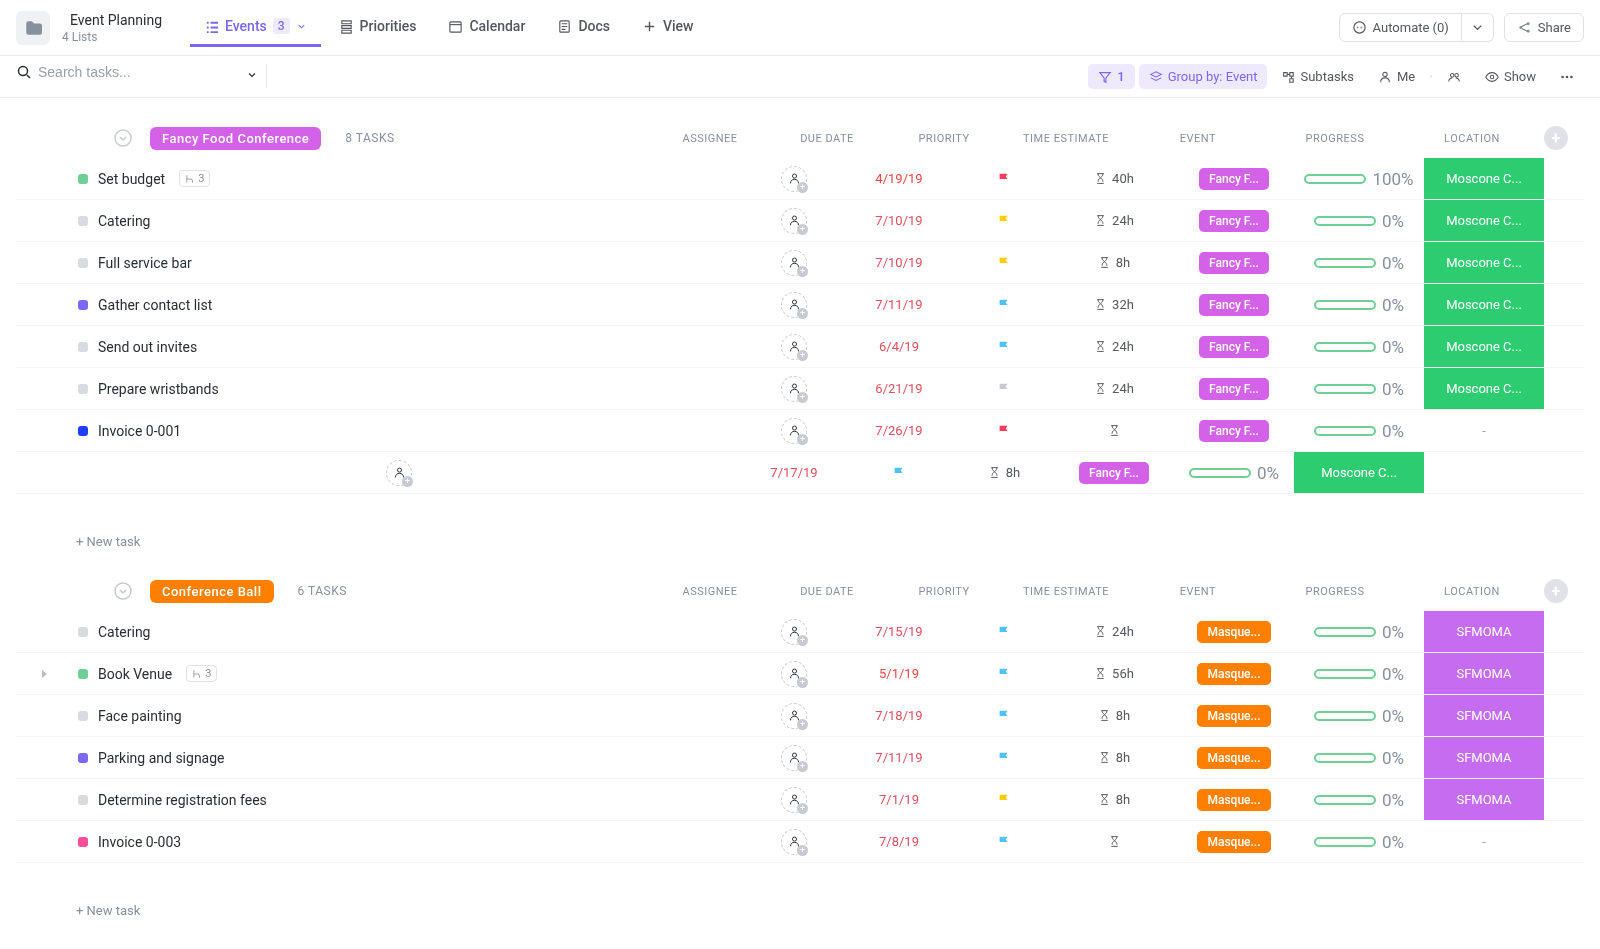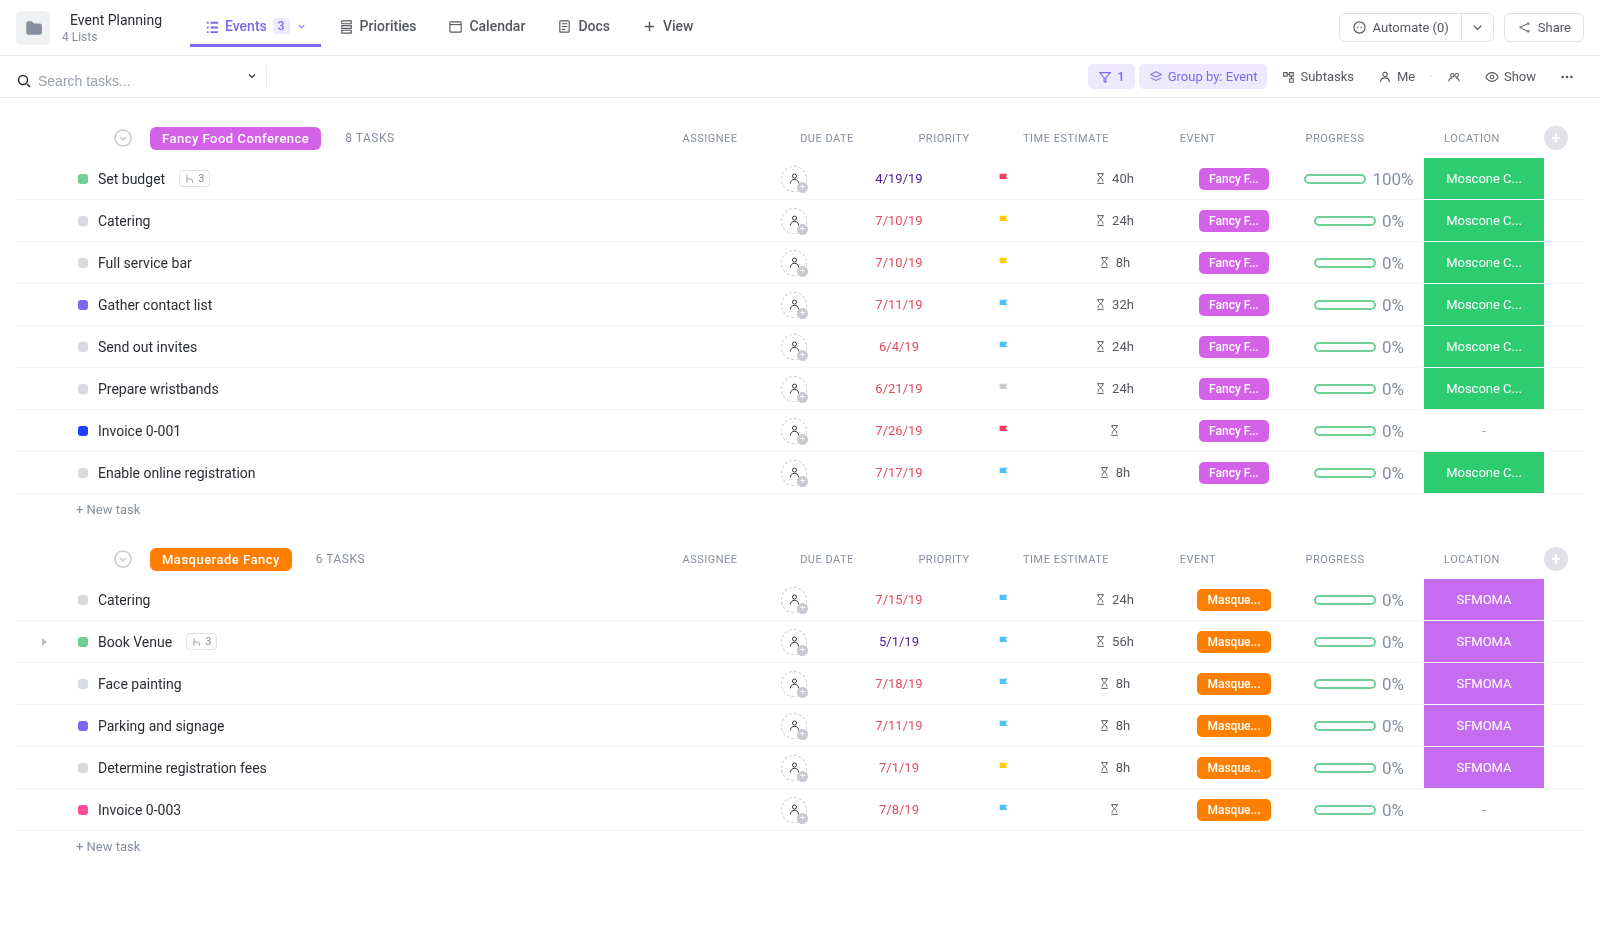--- a/index.html
+++ b/index.html
@@ -15,21 +15,21 @@
   .view-tab.active { color:#7b68ee; border-bottom-color:#7b68ee;text-align:right; }
   .view-tab .badge { background:#eee9fd; color:#7b68ee; font-size:12px; padding:1px 5px; border-radius:3px; }
   .view-tab svg { width:15px; height:15px; fill:currentColor; }
   .flex-spacer { flex:1; }
   .top-right { display:flex; align-items:center; gap:10px; }
   .btn-outline { display:flex; align-items:center; gap:6px; border:1px solid #e0e2e7; border-radius:6px; padding:6px 12px; font-size:13px; color:#54575d; cursor:pointer; background:#fff; }
   .btn-outline.split { border-radius:6px 0 0 6px; }
   .btn-outline.caret { border-radius:0 6px 6px 0; border-left:none; padding:6px 8px; }
   .btn-outline svg{ width:15px; height:15px; fill:#87909e; }
 
-  .toolbar { display:flex; align-items:flex-end; padding: 8px 16px; border-bottom:1px solid #e9ebf0; gap:10px; }
+  .toolbar { display:flex; align-items:flex-start; padding: 8px 16px; border-bottom:1px solid #e9ebf0; gap:10px; }
   .search-wrap { display:flex; align-items:center; gap:6px; }
   .search-wrap input { border:none; outline:none; font-size:14px; width:180px; color:#54575d; }
   .search-wrap input::placeholder { color:#9aa0ac; }
   .search-wrap svg { width:16px; height:16px; fill:#87909e; }
   .mini-caret { padding: 4px 8px; border-right:1px solid #e9ebf0; margin-left:10px; }
   .mini-caret svg{ width:12px;height:12px; fill:#9aa0ac; }
 
   .tool-group { display:flex; align-items:center; gap:4px; }
   .chip { display:flex; align-items:center; gap:5px; font-size:13px; padding:5px 10px; border-radius:5px; cursor:pointer; color:#54575d; }
   .chip svg{ width:14px; height:14px; fill:currentColor; }
@@ -57,40 +57,40 @@
   .task-name { color:#2a2e34; }
   .subtask-badge { display:flex; align-items:center; gap:3px; border:1px solid #e0e2e7; border-radius:4px; padding:1px 5px; font-size:11px; color:#87909e; margin-left:4px; }
   .subtask-badge svg{width:10px;height:10px;fill:#87909e;}
 
   .assignee { width:26px; height:26px; border-radius:50%; border:1px dashed #c7cad1; display:flex; align-items:center; justify-content:center; position:relative; }
   .assignee svg{ width:13px;height:13px;fill:#c7cad1; }
   .assignee .plus-badge{ position:absolute; bottom:-2px; right:-2px; width:11px;height:11px;border-radius:50%; background:#c7cad1; color:#fff; font-size:9px; display:flex;align-items:center;justify-content:center;}
 
   .due { font-size:13px; }
   .due.red { color:#e04f5f; }
-  .due.normal { color:#4c1d95; }
+  .due.normal { color:#ef4444; }
 
   .flag { width:14px; height:14px; }
   .flag.red svg{fill:#fd3a57;} .flag.yellow svg{fill:#ffcc00;} .flag.blue svg{fill:#4fc3f7;} .flag.grey svg{fill:#c7cad1;}
 
   .time-est { display:flex; align-items:center; gap:5px; font-size:13px; color:#54575d; }
   .time-est svg{width:13px;height:13px;fill:#c7cad1;}
   .time-est.empty svg{fill:#e0e2e7;}
 
   .event-tag { padding:4px 10px; border-radius:5px; color:#fff; font-size:12px; font-weight:500; white-space:nowrap; overflow:hidden; text-overflow:ellipsis; max-width:80px; }
 
   .progress-cell { display:flex; align-items:center; gap:6px; }
   .progress-bar { width:62px; height:10px; border:2px solid #6fcf97; border-radius:999px; overflow:hidden; box-sizing:border-box; }
   .progress-fill { height:100%; background:#6fcf97; }
   .progress-pct { font-size:17px; color:#87909e; }
 
   .location-cell { height:100%; display:flex; align-items:center; justify-content:center; color:#fff; font-size:13px; padding:0 8px; white-space:nowrap; overflow:hidden; text-overflow:ellipsis; }
   .location-cell.empty { color:#9aa0ac; background:#fff !important; }
 
-  .new-task { padding: 8px 0 0 60px; font-size:13px; color:#87909e; cursor:pointer; }
+  .new-task { padding: 8px 0 0 60px; font-size:13px; color:#87909e; cursor:pointer;margin-top:32px; }
 
   .row-indent { position:relative; }
   .tri-indicator { position:absolute; left:26px; width:0;height:0; border-top:4px solid transparent; border-bottom:4px solid transparent; border-left:5px solid #b9bec7; }
 </style>
 </head>
 <body>
 
 <svg width="0" height="0" style="position:absolute">
   <defs>
     <g id="ico-folder">
@@ -629,24 +629,20 @@
             <span class="progress-pct">0%</span>
           </span>
         </div>
         <div class="cell" style="padding:0">
           <span class="location-cell empty" style="background:#fff;width:100%;">-</span>
         </div>
         <div></div>
       </div>
       <div class="task-row row-indent">
         <div class="cell"></div>
-        <div class="cell name">
-          <span class="status-sq" style="background:#d8dbe0"></span>
-          <span class="task-name">Enable online registration</span>
-        </div>
         <div class="cell">
           <span class="assignee">
             <svg viewBox="0 0 16 16">
               <use href="#ico-person"></use>
             </svg>
             <span class="plus-badge">+</span>
           </span>
         </div>
         <div class="cell">
           <span class="due red">7/17/19</span>
@@ -681,21 +677,21 @@
       <div class="new-task">+ New task</div>
     </div>
     <div class="group">
       <div class="columns-header">
         <div></div>
         <div class="col-name" style="display:flex;align-items:center;gap:10px;">
           <span class="collapse-icon"><svg viewBox="0 0 18 18">
               <circle cx="9" cy="9" r="8"></circle>
               <path d="M6 8l3 3 3-3"></path>
             </svg></span>
-          <span class="group-tag" style="background:#ff7f00">Masquerade Fancy</span>
+          <span class="group-tag" style="background:#ff7f00">Conference Ball</span>
           <span class="group-count">6 TASKS</span>
         </div>
         <div>ASSIGNEE</div>
         <div>DUE DATE</div>
         <div>PRIORITY</div>
         <div>TIME ESTIMATE</div>
         <div>EVENT</div>
         <div>PROGRESS</div>
         <div>LOCATION</div>
         <div>

